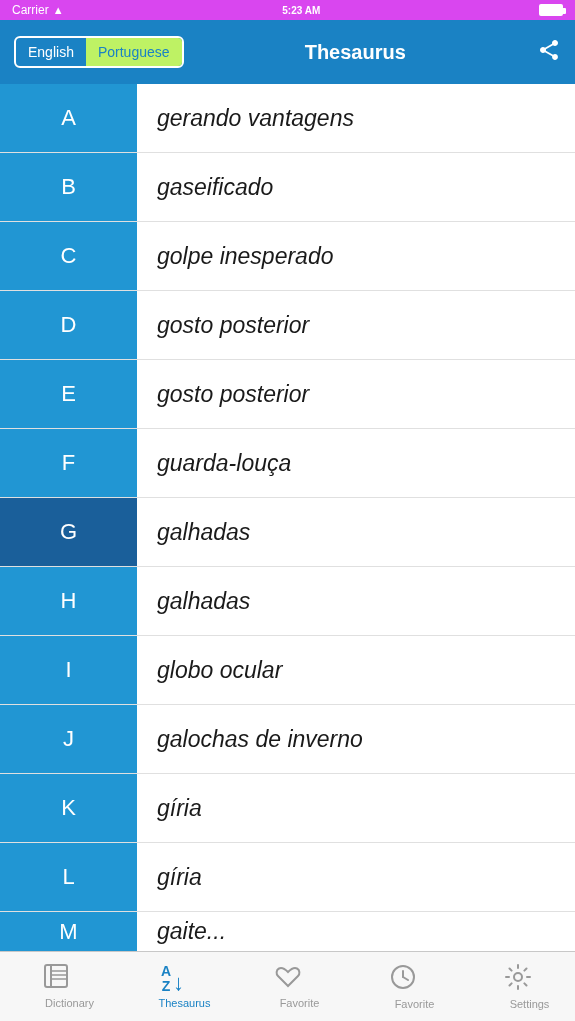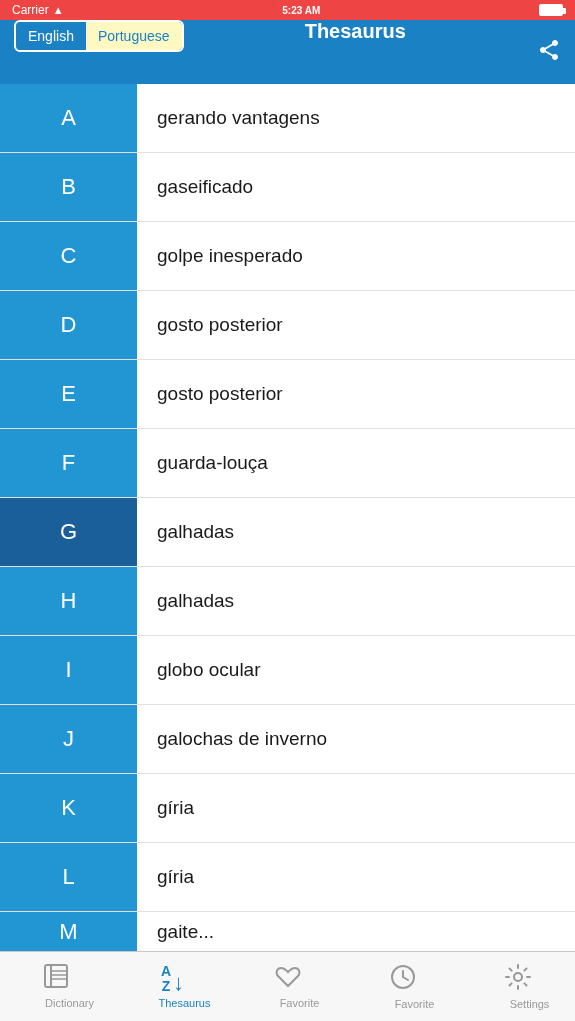--- a/index.html
+++ b/index.html
@@ -7,21 +7,21 @@
     body {
       width: 575px;
       min-height: 1021px;
       font-family: -apple-system, 'Helvetica Neue', Arial, sans-serif;
       background: #fff;
       overflow-x: hidden;
     }
 
     
     .status-bar {
-      background: #ef4444;
+      background: #d946ef;
       height: 20px;
       display: flex;
       align-items: center;
       justify-content: space-between;
       padding: 0 12px;
       color: white;
       font-size: 12px;
       font-weight: 500;
     }
     .status-bar .carrier { display: flex; align-items: center; gap: 4px; }
@@ -41,20 +41,21 @@
       background: white;
       border-radius: 0 1px 1px 0;
     }
     .wifi-icon { display: inline-block; font-size: 11px; }
 
     
     .nav-bar {
       background: #1a82c4;
       height: 64px;
       display: flex;
+      align-items: center;
       padding: 0 14px;
       gap: 28px;
     }
     .lang-toggle {
       display: flex;
       border: 2px solid white;
       border-radius: 6px;
       overflow: hidden;
       height: 32px;
     }
@@ -64,21 +65,21 @@
       font-size: 14px;
       font-weight: 500;
       display: flex;
       align-items: center;
       cursor: pointer;
       background: transparent;
       border: none;
       white-space: nowrap;
     }
     .lang-toggle .lang-btn.active {
-      background: #fef9c3;
+      background: #bef264;
       color: #1a82c4;
     }
     .nav-title {
       flex: 1;
       color: white;
       font-size: 20px;
       font-weight: 600;
       text-align: center;
       margin-left: -10px;
     }
@@ -112,22 +113,23 @@
       display: flex;
       align-items: center;
       justify-content: center;
       color: white;
       font-size: 22px;
       font-weight: 400;
     }
     .word-col {
       flex: 1;
       padding: 0 20px;
-      font-size: 19px;
+      font-size: 23px;
       color: #1a1a1a;
+      font-style: italic;
     }
     .partial-row {
       height: 40px;
     }
     .partial-row .letter-col {
       background: #2196d3;
     }
 
     
     .tab-bar {

